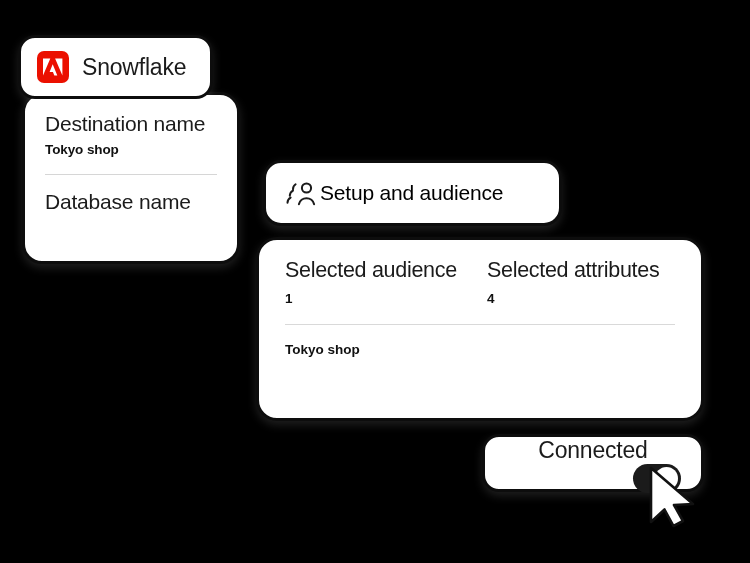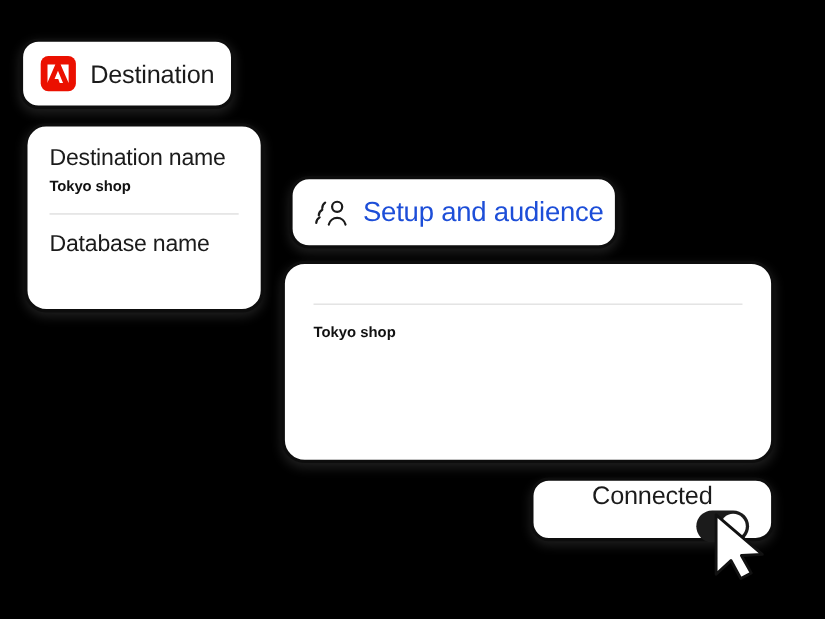--- a/index.html
+++ b/index.html
@@ -59,21 +59,21 @@
     font-size: 23px;
     color: #1b1b1b;
     margin-left: 13px;
     letter-spacing: -0.2px;
     white-space: nowrap;
   }
 
   
   #destination-card {
     left: 22px;
-    top: 112px;
+    top: 92px;
     width: 218px;
     height: 172px;
     border-radius: 20px;
     padding: 18px 20px 0 20px;
     z-index: 4;
   }
   .field-title {
     font-size: 21px;
     color: #1b1b1b;
     letter-spacing: -0.2px;
@@ -99,23 +99,23 @@
     width: 299px;
     height: 66px;
     border-radius: 18px;
     display: flex;
     align-items: center;
     padding: 0 20px;
     z-index: 5;
   }
   #audience-icon { flex: 0 0 auto; display: block; }
   #setup-label {
-    font-size: 25px;
-    color: #1d4ed8;
-    margin-left: 14px;
+    font-size: 21px;
+    color: #000000;
+    margin-left: 4px;
     letter-spacing: -0.2px;
     white-space: nowrap;
   }
 
   
   #summary-card {
     left: 256px;
     top: 237px;
     width: 448px;
     height: 184px;
@@ -199,21 +199,21 @@
 <body>
 
 <div class="stage">
 
   <div class="card" id="connection-card">
     <span class="adobe-logo">
       <svg width="20" height="18" viewBox="0 0 20 18" aria-hidden="true">
         <path d="M12.1 0.6 H19.4 V17.4 Z M7.3 0.6 H0 V17.4 Z M9.7 6.3 L14.3 17.4 H11.3 L9.95 13.9 H6.6 Z" fill="#ffffff"></path>
       </svg>
     </span>
-    <span id="connection-label">Destination</span>
+    <span id="connection-label">Snowflake</span>
   </div>
 
   <div class="card" id="destination-card">
     <div>
       <div class="field-title">Destination name</div>
       <div class="field-value">Tokyo shop</div>
     </div>
     <div class="divider"></div>
     <div>
       <div class="field-title">Database name</div>
@@ -229,20 +229,30 @@
           <path d="M9.6 4.2 a6 6 0 0 0 -2.6 5"></path>
           <path d="M7.0 10.6 a6 6 0 0 0 -3.2 5.2"></path>
           <path d="M4.6 17.6 a6 6 0 0 0 -3.1 5.1"></path>
         </g>
       </svg>
     </span>
     <span id="setup-label">Setup and audience</span>
   </div>
 
   <div class="card" id="summary-card">
+    <div class="summary-cols">
+      <div class="summary-col">
+        <div class="summary-head">Selected audience</div>
+        <div class="summary-value">1</div>
+      </div>
+      <div class="summary-col">
+        <div class="summary-head">Selected attributes</div>
+        <div class="summary-value">4</div>
+      </div>
+    </div>
     <div id="summary-divider"></div>
     <div>
       <div class="summary-value">Tokyo shop</div>
     </div>
   </div>
 
   <div class="card" id="connected-card">
     <span id="connected-label">Connected</span>
     <span class="toggle">
       <span class="knob"></span>

